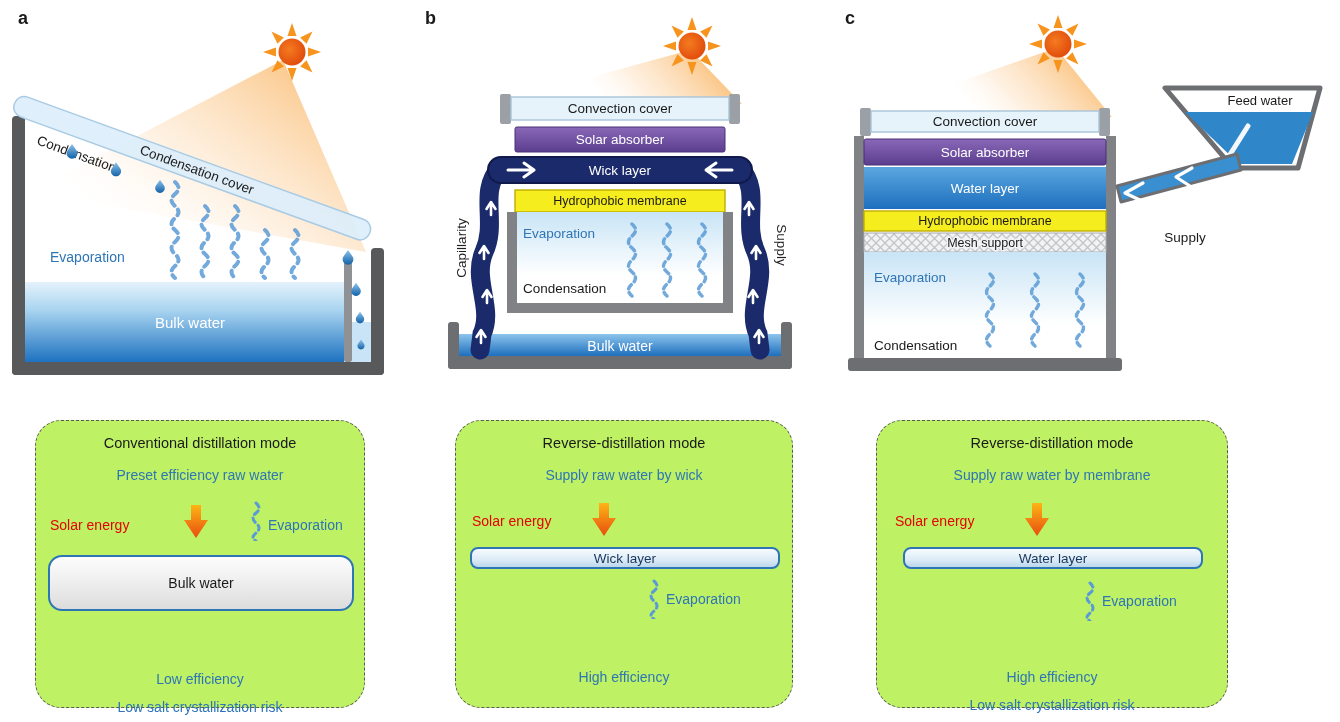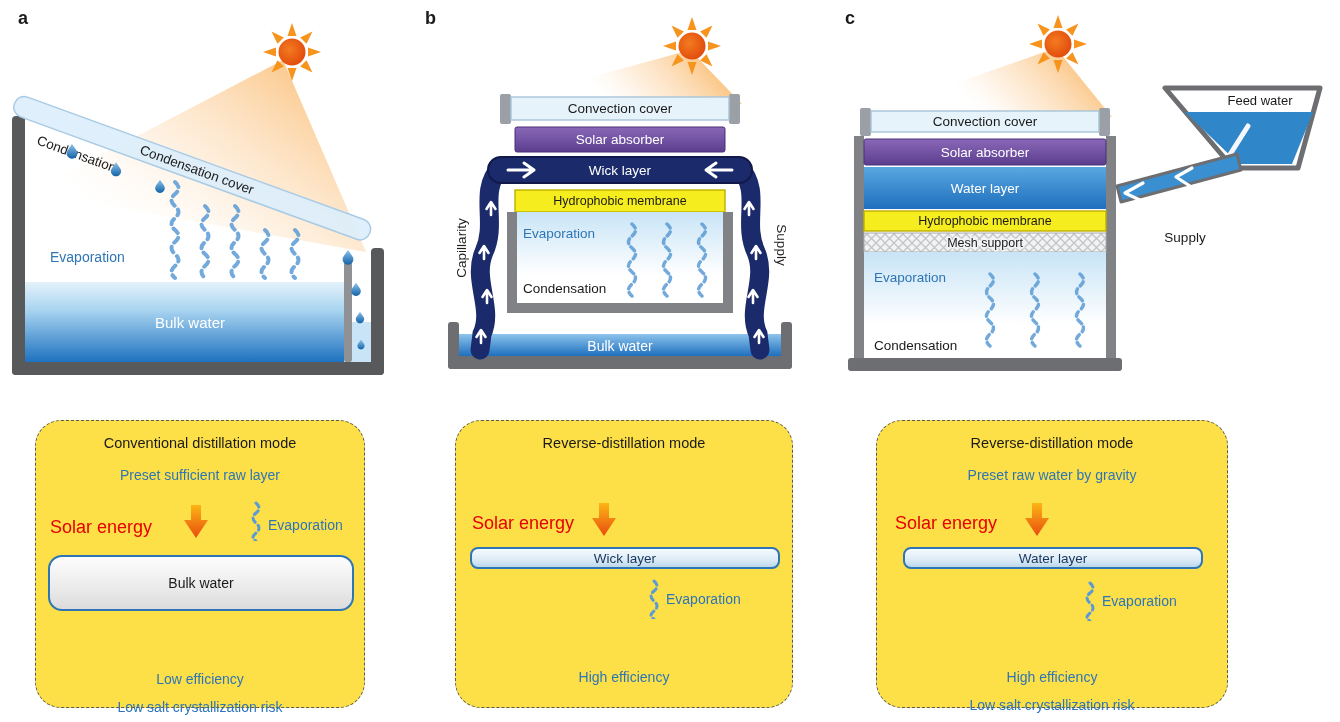--- a/index.html
+++ b/index.html
@@ -2,26 +2,26 @@
 <html><head>
 <meta charset="utf-8">
 <style>
   * { margin:0; padding:0; box-sizing:border-box; }
   html,body { background:#ffffff; }
   body { font-family:"Liberation Sans", sans-serif; }
   #figure { position:relative; width:1340px; height:722px; background:#fff; overflow:hidden; }
   .panel-letter { position:absolute; top:8px; font-size:18px; font-weight:700; color:#1a1a1a; }
   .dsvg { position:absolute; top:0; }
   svg text { font-family:"Liberation Sans", sans-serif; }
-  .mode-box { position:absolute; border:1.5px dashed #58595b; border-radius:26px; background:#fde047; }
+  .mode-box { position:absolute; border:1.5px dashed #58595b; border-radius:26px; background:#bef264; }
   .mb-center { position:absolute; left:0; width:100%; text-align:center; }
   .mb-title { font-size:14.5px; color:#1a1a1a; }
   .mb-sub  { font-size:14px; color:#2e75b6; }
   .mb-line { font-size:14px; color:#2e75b6;margin-top:26px; }
-  .solar { position:absolute; font-size:18px; color:#e60000; }
+  .solar { position:absolute; font-size:14px; color:#e60000; }
   .abs { position:absolute; }
   .evap-label { position:absolute; font-size:14px; color:#2e75b6; }
   .layer-bar { position:absolute; border:2px solid #2e75b6; display:flex; align-items:center; justify-content:center; }
   .bulk-bar { border-radius:14px; border-width:2.5px; background:linear-gradient(180deg,#fdfdfd 0%,#ececec 55%,#dcdcdc 100%); font-size:14px; color:#1a1a1a; }
   .thin-bar { border-radius:8px; background:linear-gradient(180deg,#f6fbfe 0%,#dcebf6 60%,#bcd7ec 100%); font-size:13.5px; color:#17365d; }
 </style>
 </head>
 <body>
 
 <div id="figure">
@@ -318,21 +318,21 @@
       <g stroke="#ffffff" stroke-width="3.2" fill="none" stroke-linecap="round" stroke-linejoin="round">
         <path d="M352,168 L336,177 L353,188"></path>
         <path d="M303,183 L285,193 L304,202"></path>
       </g>
     </g>
     <text x="345" y="242" text-anchor="middle" font-size="13.5" fill="#1a1a1a">Supply</text>
   </svg>
 
   <div class="mode-box" style="left:35px;top:420px;width:330px;height:288px">
     <div class="mb-center mb-title" style="top:14px">Conventional distillation mode</div>
-    <div class="mb-center mb-sub" style="top:46px">Preset sufficient raw layer</div>
+    <div class="mb-center mb-sub" style="top:46px">Preset efficiency raw water</div>
     <div class="solar" style="left:14px;top:96px">Solar energy</div>
     <svg class="abs" style="left:148px;top:84px" width="24" height="34" viewBox="0 0 24 34">
       <defs>
           <linearGradient id="arrGradA" x1="0" y1="0" x2="0" y2="34" gradientUnits="userSpaceOnUse">
         <stop offset="0" stop-color="#fdb515"></stop>
             <stop offset="1" stop-color="#e8490f"></stop>
           </linearGradient>
         </defs>
       <polygon points="7,0 17,0 17,15 24,15 12,33 0,15 7,15" fill="url(#arrGradA)"></polygon>
     </svg>
@@ -340,41 +340,42 @@
       <path d="M8,2 q6,5 0,10 q-6,5 0,10 q6,5 0,10 q-6,5 0,8" stroke="#5b9bd5" stroke-width="3" fill="none" stroke-linecap="round" stroke-dasharray="5 4"></path>
     </svg>
     <div class="evap-label" style="left:232px;top:96px">Evaporation</div>
     <div class="layer-bar bulk-bar" style="left:12px;top:134px;width:306px;height:56px">Bulk water</div>
     <div class="mb-center mb-line" style="top:224px">Low efficiency</div>
     <div class="mb-center mb-line" style="top:252px">Low salt crystallization risk</div>
   </div>
 
   <div class="mode-box" style="left:455px;top:420px;width:338px;height:288px">
     <div class="mb-center mb-title" style="top:14px">Reverse-distillation mode</div>
+    <div class="mb-center mb-sub" style="top:46px">Supply raw water by wick</div>
     <div class="solar" style="left:16px;top:92px">Solar energy</div>
     <svg class="abs" style="left:136px;top:82px" width="24" height="34" viewBox="0 0 24 34">
       <defs>
           <linearGradient id="arrGradB" x1="0" y1="0" x2="0" y2="34" gradientUnits="userSpaceOnUse">
         <stop offset="0" stop-color="#fdb515"></stop>
             <stop offset="1" stop-color="#e8490f"></stop>
           </linearGradient>
         </defs>
       <polygon points="7,0 17,0 17,15 24,15 12,33 0,15 7,15" fill="url(#arrGradB)"></polygon>
     </svg>
     <div class="layer-bar thin-bar" style="left:14px;top:126px;width:310px;height:22px">Wick layer</div>
     <svg class="abs" style="left:190px;top:158px" width="16" height="40" viewBox="0 0 16 40">
       <path d="M8,2 q6,5 0,10 q-6,5 0,10 q6,5 0,10 q-6,5 0,8" stroke="#5b9bd5" stroke-width="3" fill="none" stroke-linecap="round" stroke-dasharray="5 4"></path>
     </svg>
     <div class="evap-label" style="left:210px;top:170px">Evaporation</div>
     <div class="mb-center mb-line" style="top:222px">High efficiency</div>
   </div>
 
   <div class="mode-box" style="left:876px;top:420px;width:352px;height:288px">
     <div class="mb-center mb-title" style="top:14px">Reverse-distillation mode</div>
-    <div class="mb-center mb-sub" style="top:46px">Preset raw water by gravity</div>
+    <div class="mb-center mb-sub" style="top:46px">Supply raw water by membrane</div>
     <div class="solar" style="left:18px;top:92px">Solar energy</div>
     <svg class="abs" style="left:148px;top:82px" width="24" height="34" viewBox="0 0 24 34">
       <defs>
           <linearGradient id="arrGradC" x1="0" y1="0" x2="0" y2="34" gradientUnits="userSpaceOnUse">
         <stop offset="0" stop-color="#fdb515"></stop>
             <stop offset="1" stop-color="#e8490f"></stop>
           </linearGradient>
         </defs>
       <polygon points="7,0 17,0 17,15 24,15 12,33 0,15 7,15" fill="url(#arrGradC)"></polygon>
     </svg>

